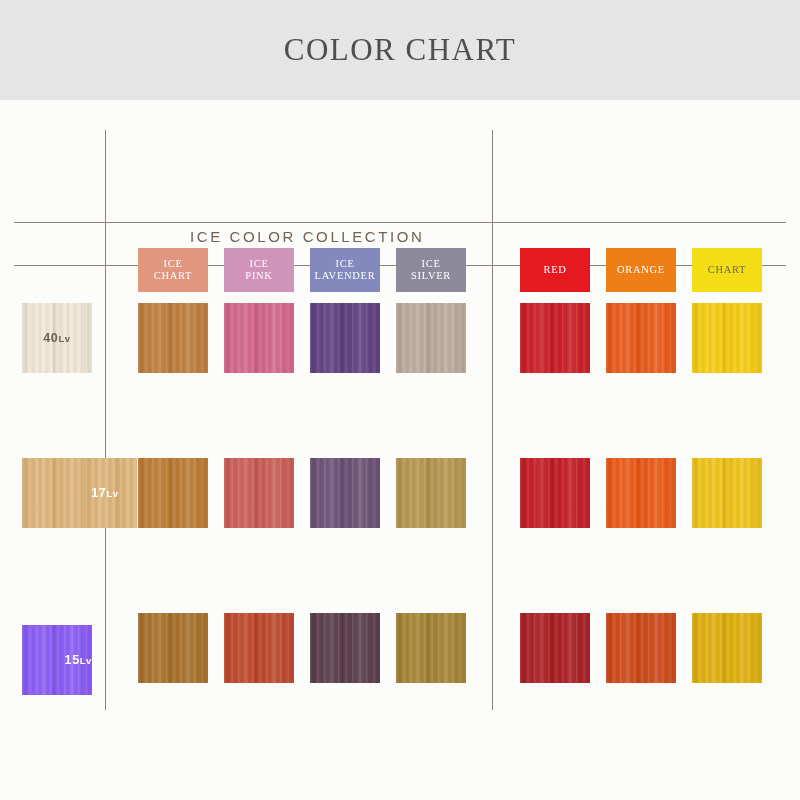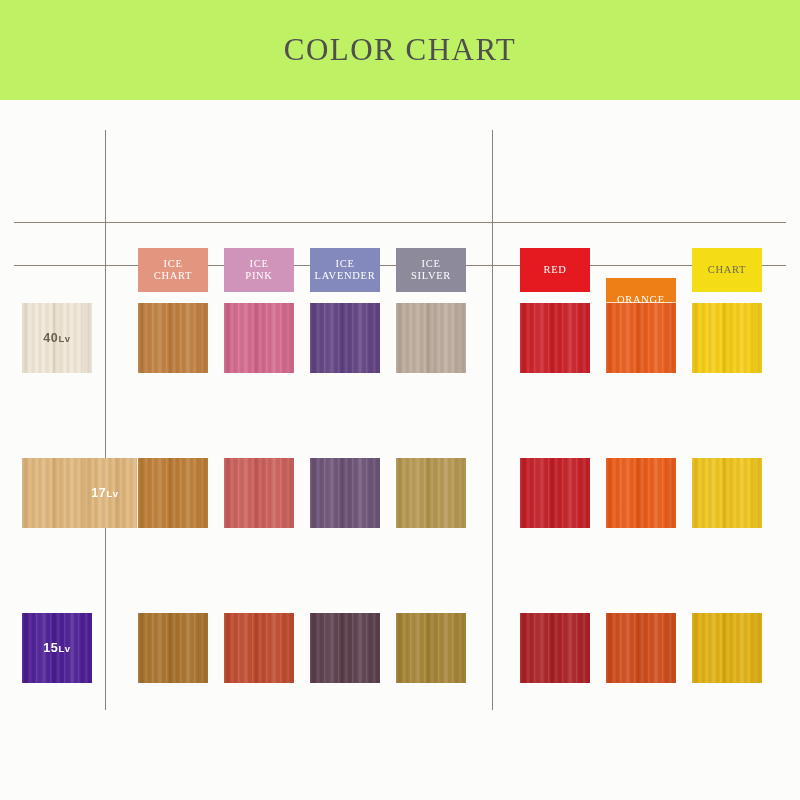--- a/index.html
+++ b/index.html
@@ -16,21 +16,21 @@
   }
 
   
   .title-bar {
     position: absolute;
     left: 0; top: 0;
     width: 800px; height: 100px;
     display: flex;
     align-items: center;
     justify-content: center;
-    background: #bef264;
+    background: #e5e5e5;
   }
   .title {
     font-family: "Liberation Serif", serif;
     font-size: 31px;
     letter-spacing: 1.5px;
     color: #4f4f4f;
     font-weight: 400;
   }
 
   
@@ -166,20 +166,21 @@
   <div class="title">COLOR CHART</div>
 </div>
 
 <div class="panel">
 
   <div class="hrule r1"></div>
   <div class="hrule r2"></div>
   <div class="vrule v1"></div>
   <div class="vrule v2"></div>
 
+  <div class="collection-title">ICE COLOR COLLECTION</div>
 
   <div id="chips">
       <div class="chip" style="left: 138px; background: rgb(226, 150, 128); color: rgb(255, 255, 255);">
         <span>ICE</span>
         <span>CHART</span>
       </div>
       <div class="chip" style="left: 224px; background: rgb(208, 147, 185); color: rgb(255, 255, 255);">
         <span>ICE</span>
         <span>PINK</span>
       </div>
@@ -187,21 +188,21 @@
         <span>ICE</span>
         <span>LAVENDER</span>
       </div>
       <div class="chip" style="left: 396px; background: rgb(141, 138, 155); color: rgb(255, 255, 255);">
         <span>ICE</span>
         <span>SILVER</span>
       </div>
       <div class="chip" style="left: 520px; background: rgb(229, 26, 32); color: rgb(255, 255, 255);">
         <span>RED</span>
       </div>
-      <div class="chip" style="left: 606px; background: rgb(237, 127, 22); color: rgb(255, 255, 255); margin-top: 30px;">
+      <div class="chip" style="left: 606px; background: rgb(237, 127, 22); color: rgb(255, 255, 255);">
         <span>ORANGE</span>
       </div>
       <div class="chip" style="left: 692px; background: rgb(245, 221, 22); color: rgb(106, 106, 84);">
         <span>CHART</span>
       </div>
     </div>
 
   <div class="power-label">POWER</div>
   <div id="powers">
       <div class="power-val" style="left: 138px;">5</div>
@@ -227,21 +228,21 @@
       <div class="level-sw" style="top: 358px; background: rgb(223, 182, 124); color: rgb(255, 255, 255); padding-left: 48px;">
         <div class="lv-text"><span>17</span><span class="lv-sub">Lv</span></div>
       </div>
       <div class="swatch" style="left: 138px; top: 358px; background: rgb(189, 125, 54);"></div>
       <div class="swatch" style="left: 224px; top: 358px; background: rgb(203, 95, 89);"></div>
       <div class="swatch" style="left: 310px; top: 358px; background: rgb(108, 83, 118);"></div>
       <div class="swatch" style="left: 396px; top: 358px; background: rgb(181, 151, 81);"></div>
       <div class="swatch" style="left: 520px; top: 358px; background: rgb(196, 31, 38);"></div>
       <div class="swatch" style="left: 606px; top: 358px; background: rgb(235, 91, 24);"></div>
       <div class="swatch" style="left: 692px; top: 358px; background: rgb(239, 196, 27);"></div>
-      <div class="level-sw" style="top: 513px; background: #4c1d95; color: rgb(255, 255, 255);">
+      <div class="level-sw" style="top: 525px; background: #8b5cf6; color: rgb(255, 255, 255); justify-content: flex-end;">
         <div class="lv-text"><span>15</span><span class="lv-sub">Lv</span></div>
       </div>
       <div class="swatch" style="left: 138px; top: 513px; background: rgb(169, 114, 44);"></div>
       <div class="swatch" style="left: 224px; top: 513px; background: rgb(191, 74, 45);"></div>
       <div class="swatch" style="left: 310px; top: 513px; background: rgb(91, 63, 76);"></div>
       <div class="swatch" style="left: 396px; top: 513px; background: rgb(165, 132, 53);"></div>
       <div class="swatch" style="left: 520px; top: 513px; background: rgb(171, 33, 37);"></div>
       <div class="swatch" style="left: 606px; top: 513px; background: rgb(207, 75, 26);"></div>
       <div class="swatch" style="left: 692px; top: 513px; background: rgb(224, 176, 16);"></div>
     </div>

